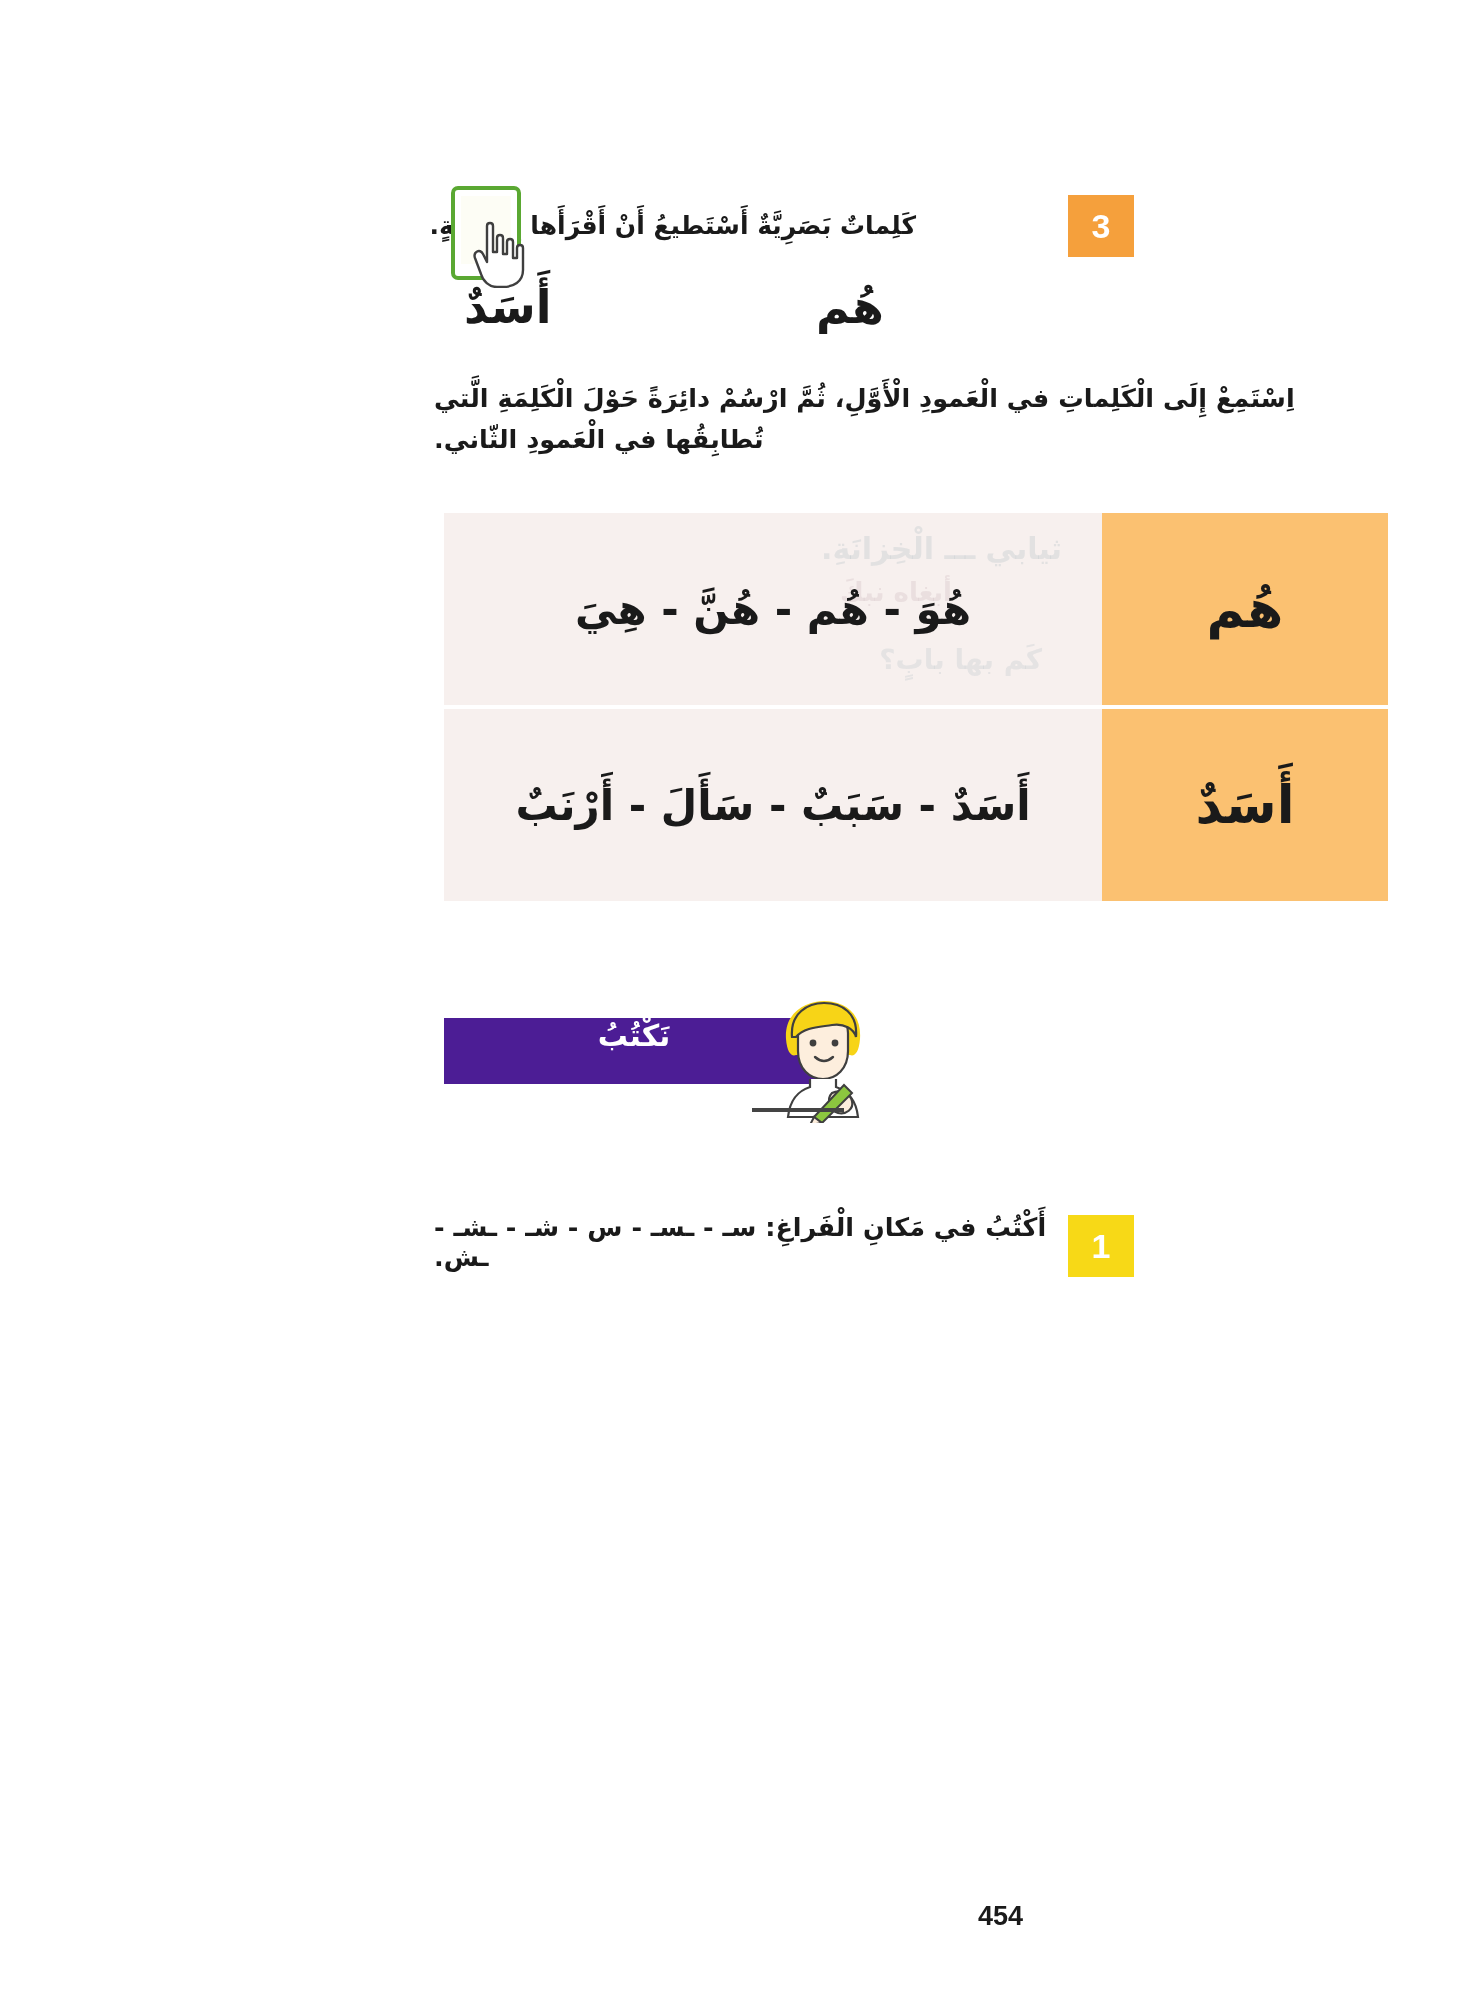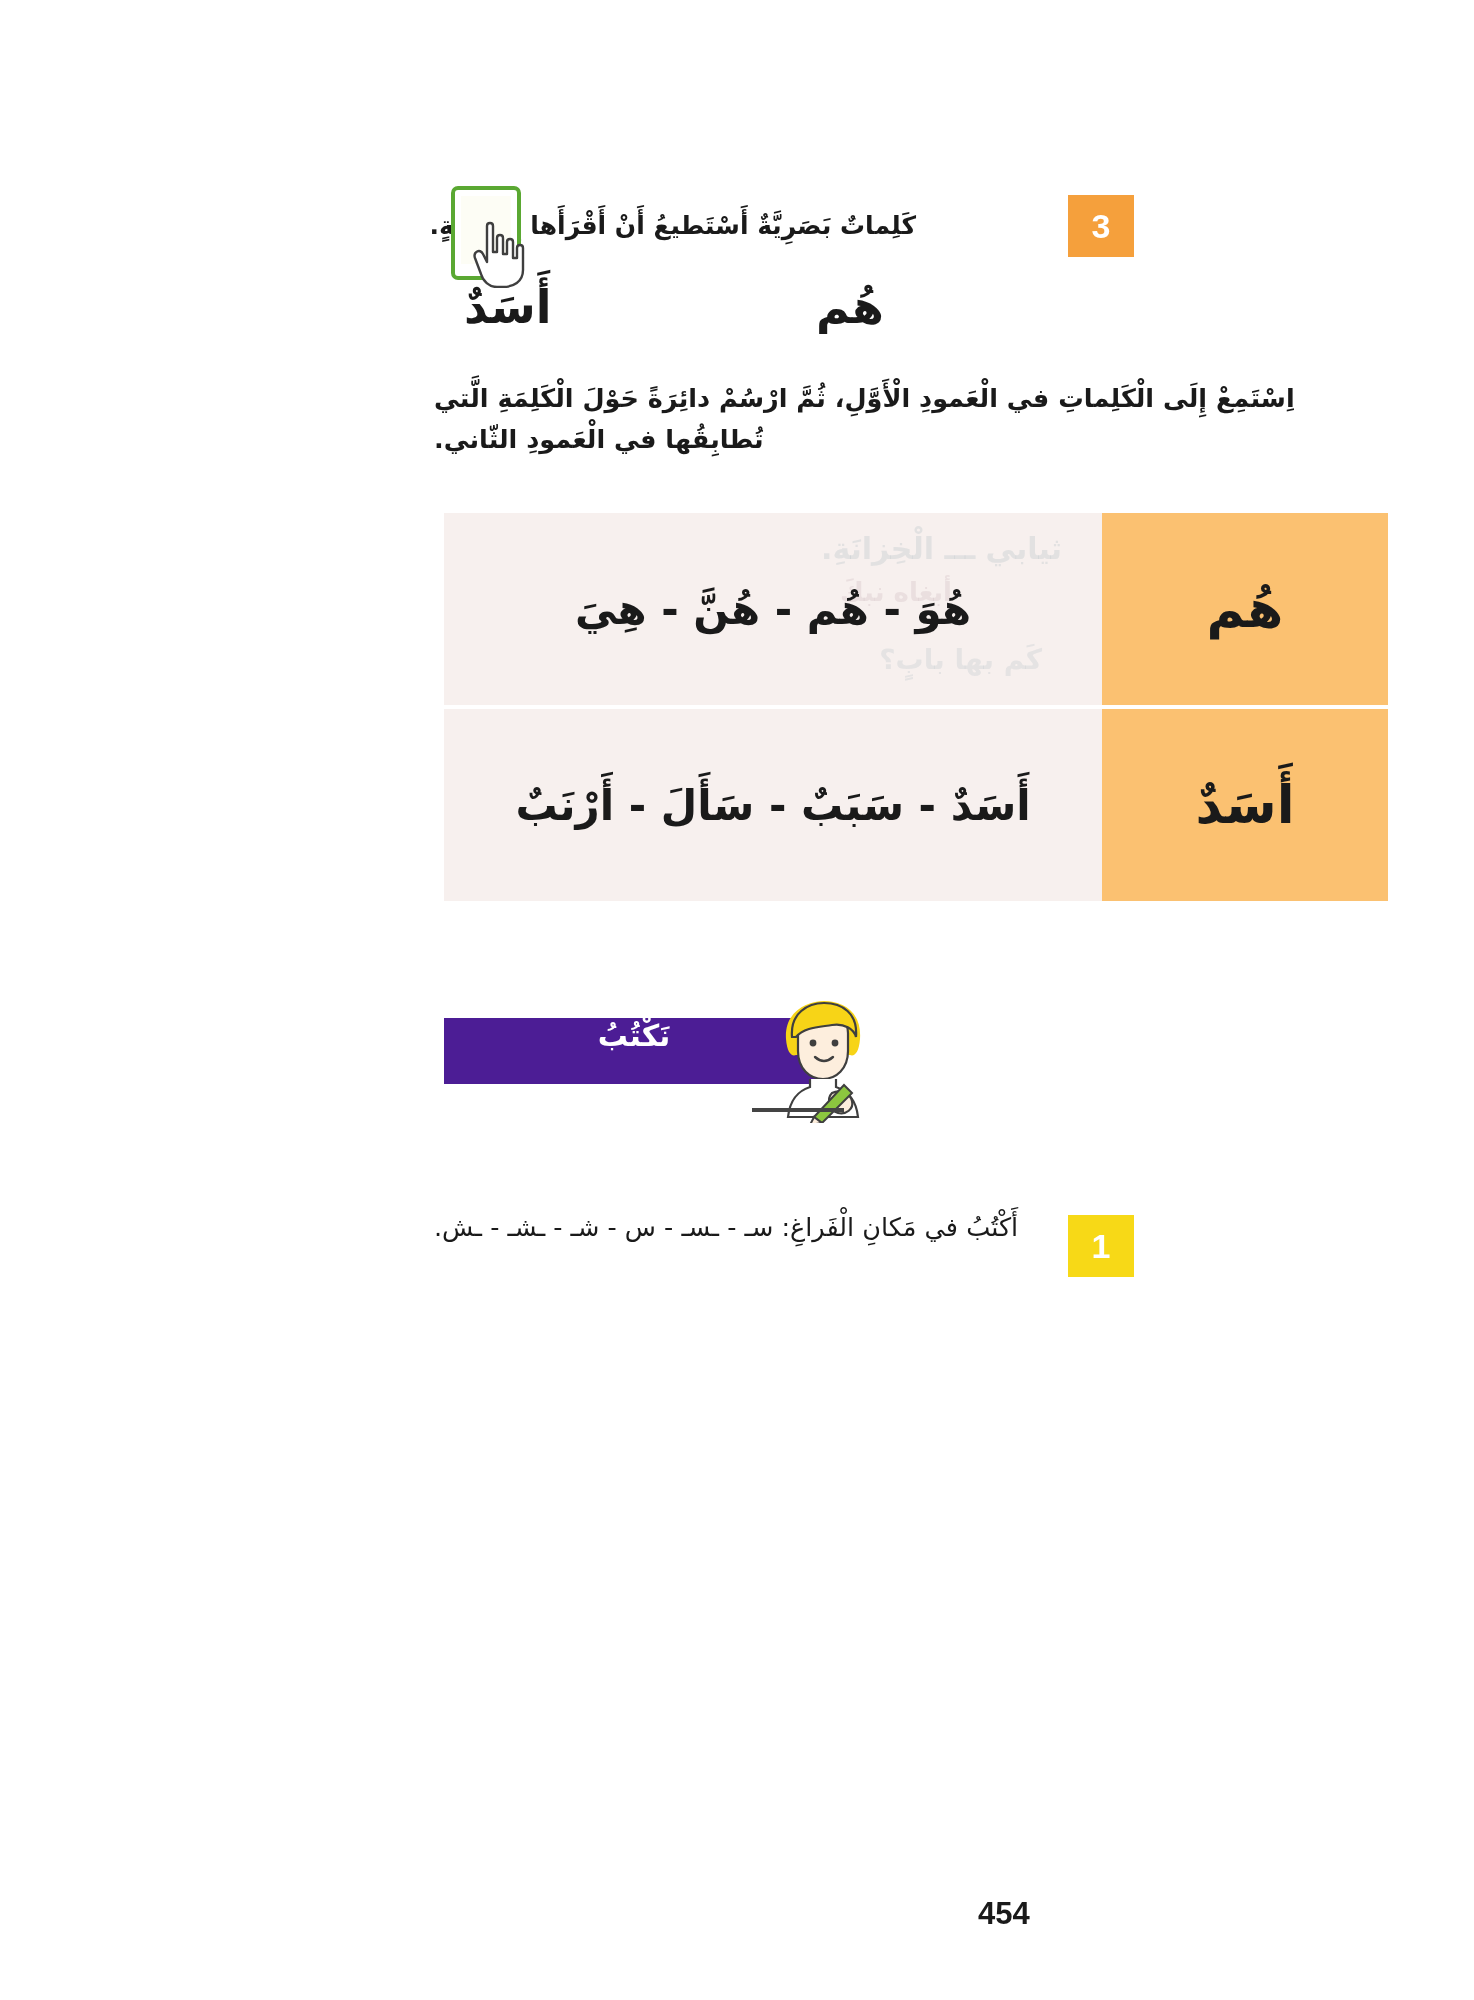--- a/index.html
+++ b/index.html
@@ -229,28 +229,28 @@
     font-family: "Liberation Sans", sans-serif;
   }
   .ex1-instruction {
     position: absolute;
     top: 1212px;
     right: 380px;
     width: 660px;
     text-align: left;
     direction: rtl;
     font-size: 25.5px;
-    font-weight: normal;
+    font-weight: bold;
   }
 
   .page-number {
     position: absolute;
     bottom: 68px;
     left: 978px;
-    font-size: 31px;
+    font-size: 27px;
     font-weight: bold;
     font-family: "Liberation Sans", sans-serif;
     color: #1a1a1a;
   }
 </style>
 </head>
 <body>
 
 <div class="page">
 

